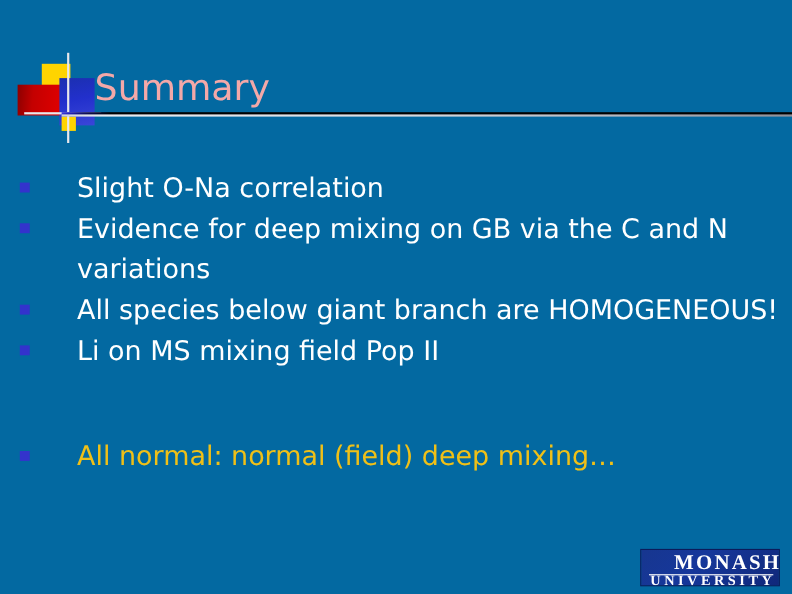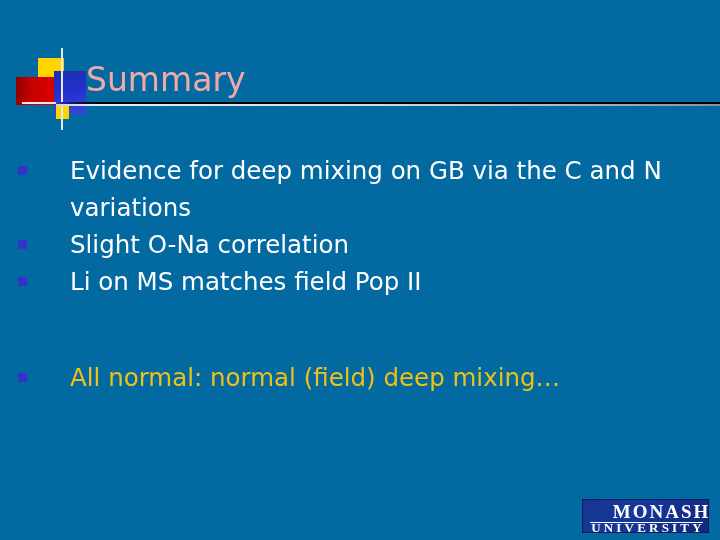--- a/index.html
+++ b/index.html
@@ -211,29 +211,33 @@
   </div>
 
   <div id="page-title">Summary</div>
 
   <div id="title-rule"></div>
   <div id="title-rule-bright"></div>
 
   <div id="bullet-list">
       <div class="bullet-row">
         <span class="bullet-marker" style="top: 14px;"></span>
+        <span class="bullet-text">Slight O-Na correlation</span>
+      </div>
+      <div class="bullet-row">
+        <span class="bullet-marker" style="top: 14px;"></span>
         <span class="bullet-text">Evidence for deep mixing on GB via the C and N variations</span>
       </div>
       <div class="bullet-row">
         <span class="bullet-marker" style="top: 14px;"></span>
-        <span class="bullet-text">Slight O-Na correlation</span>
-      </div>
-      <div class="bullet-row">
-        <span class="bullet-marker" style="top: 14px;"></span>
-        <span class="bullet-text">Li on MS matches field Pop II</span>
+        <span class="bullet-text">All species below giant branch are HOMOGENEOUS!</span>
+      </div>
+      <div class="bullet-row">
+        <span class="bullet-marker" style="top: 14px;"></span>
+        <span class="bullet-text">Li on MS mixing field Pop II</span>
       </div>
       <div class="bullet-row" style="height: 37px;"></div>
       <div class="bullet-row">
         <span class="bullet-marker" style="top: 14px;"></span>
         <span class="bullet-text gold">All normal: normal (field) deep mixing…</span>
       </div>
     </div>
 
   <div id="monash-logo">
     <div id="monash-word">MONASH</div>

